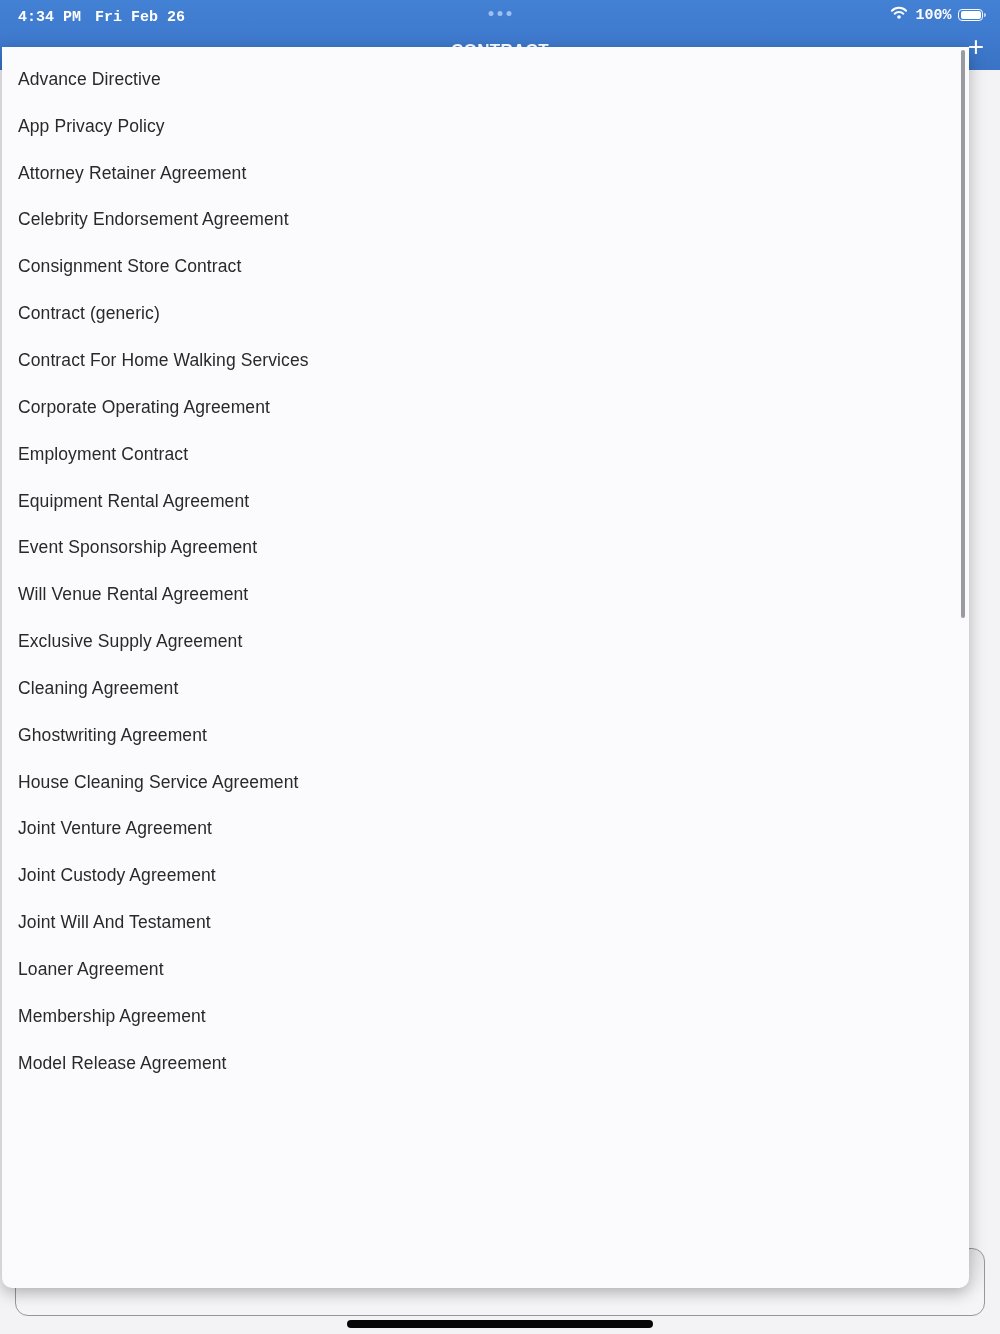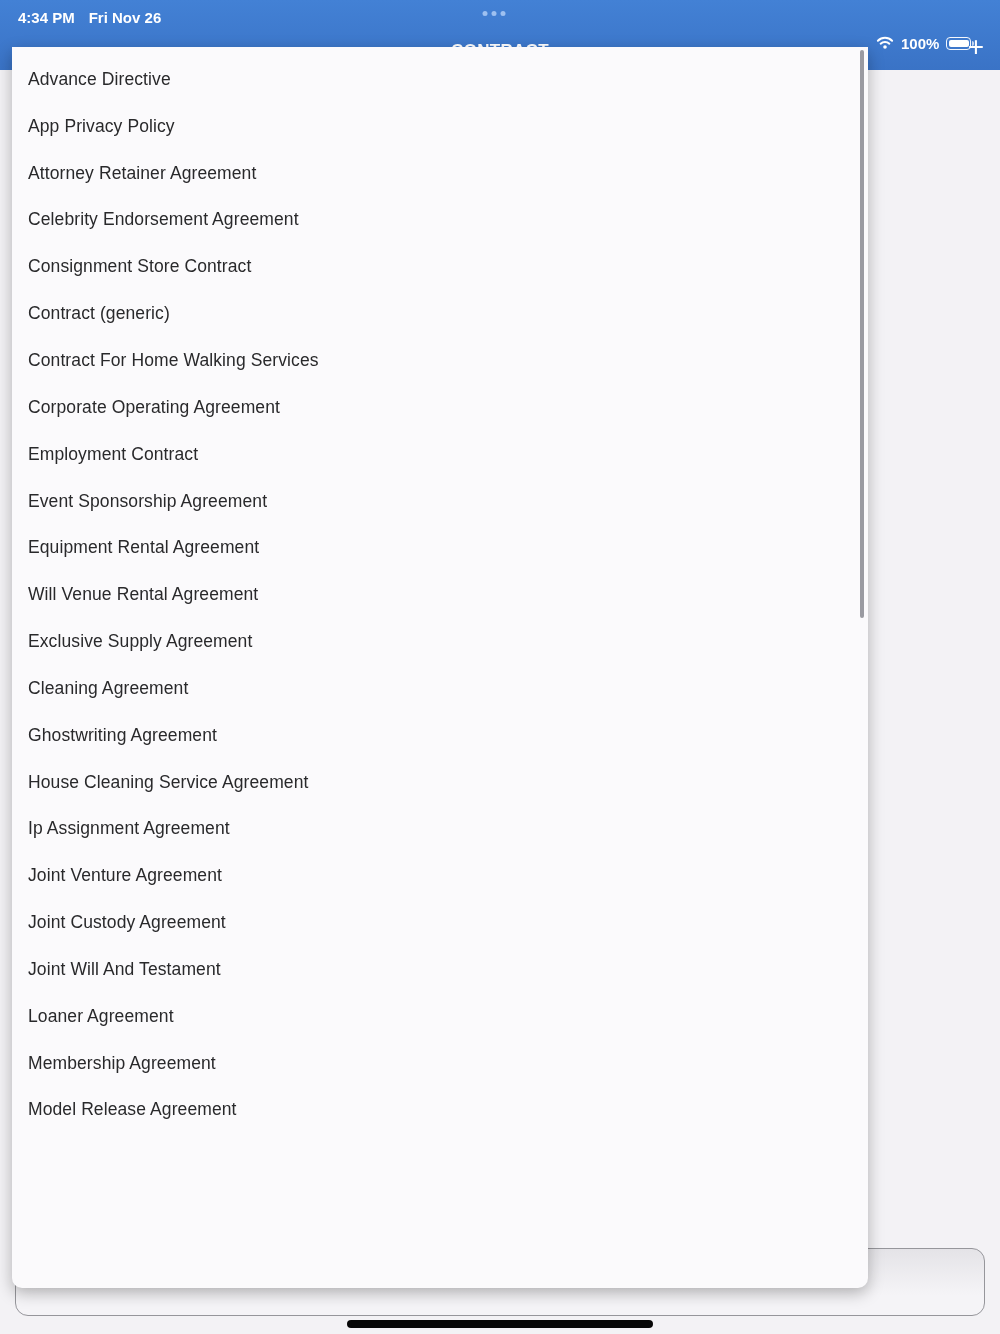--- a/index.html
+++ b/index.html
@@ -11,34 +11,35 @@
     overflow: hidden;
   }
 
   
   .header {
     position: absolute; top: 0; left: 0; right: 0; height: 70px;
     background: linear-gradient(180deg, var(--header-blue, #4381D5) 0%, var(--header-blue-dark, #3A73C6) 100%);
     z-index: 1;
   }
   .status-bar {
-    position: absolute; top: 0; left: 0; right: 12px; height: 28px;
+    position: absolute; top: 0; left: 0; right: 0; height: 28px;
     display: flex; align-items: center;
     color: #FFFFFF; font-size: 15px; font-weight: 700;
     padding: 6px 16px 0 18px;
+    font-family: Liberation Mono, monospace;
   }
   .status-left { display: flex; gap: 14px; align-items: center; }
   .status-center {
     position: absolute; left: 50%; top: 11px; transform: translateX(-50%);
     display: flex; gap: 4px; align-items: center;
   }
   .activity-dot { width: 5px; height: 5px; border-radius: 50%; background: #9DC0F0; }
   .status-right {
     position: absolute; right: 14px; top: 6px;
-    display: flex; gap: 7px; align-items: center; margin-top: 29px;
+    display: flex; gap: 7px; align-items: center;
   }
   .battery {
     position: relative; width: 25px; height: 12.5px;
     border: 1px solid rgba(255,255,255,0.95); border-radius: 4px;
   }
   .battery-fill { position: absolute; inset: 1.5px; background: #FFFFFF; border-radius: 2px; }
   .battery-nub {
     width: 1.6px; height: 4.5px; background: rgba(255,255,255,0.7);
     border-radius: 0 2px 2px 0; margin-left: 1px;
   }
@@ -47,21 +48,21 @@
     text-align: center; color: #FFFFFF; font-size: 17px; font-weight: 700;
     letter-spacing: 0.3px;
   }
   .nav-add {
     position: absolute; top: 33px; right: 16px;
     color: #FFFFFF; font-size: 28px; font-weight: 300; line-height: 28px;
   }
 
   
   .dropdown-panel {
-    position: absolute; top: 47px; left: 12px; width: 856px; height: 1241px;
+    position: absolute; top: 47px; left: 2px; width: 967px; height: 1241px;
     background: var(--overlay-bg, #FBFAFC);
     border-radius: 0 0 10px 10px;
     box-shadow: 0 5px 16px rgba(0,0,0,0.28);
     z-index: 20;
     overflow: hidden;
   }
   .dropdown-list { list-style: none; padding-top: 9px; }
   .row {
     height: 46.85px;
     display: flex; align-items: center;
@@ -91,21 +92,21 @@
     background: #070707; z-index: 30;
   }
 </style>
 </head>
 <body>
 
 <div class="header">
   <div class="status-bar">
     <div class="status-left">
       <span>4:34 PM</span>
-      <span>Fri Nov 26</span>
+      <span>Fri Feb 26</span>
     </div>
     <div class="status-center">
       <span class="activity-dot"></span>
       <span class="activity-dot"></span>
       <span class="activity-dot"></span>
     </div>
     <div class="status-right">
       <span>
         <svg width="18" height="13" viewBox="0 0 17 12">
           <path d="M1.8 4.3 a9.6 9.6 0 0 1 13.4 0" stroke="#FFFFFF" stroke-width="1.9" fill="none" stroke-linecap="round"></path>
@@ -151,42 +152,39 @@
       <li class="row">
     <span class="row-label">Contract For Home Walking Services</span>
   </li>
       <li class="row">
     <span class="row-label">Corporate Operating Agreement</span>
   </li>
       <li class="row">
     <span class="row-label">Employment Contract</span>
   </li>
       <li class="row">
+    <span class="row-label">Equipment Rental Agreement</span>
+  </li>
+      <li class="row">
     <span class="row-label">Event Sponsorship Agreement</span>
   </li>
       <li class="row">
-    <span class="row-label">Equipment Rental Agreement</span>
-  </li>
-      <li class="row">
     <span class="row-label">Will Venue Rental Agreement</span>
   </li>
       <li class="row">
     <span class="row-label">Exclusive Supply Agreement</span>
   </li>
       <li class="row">
     <span class="row-label">Cleaning Agreement</span>
   </li>
       <li class="row">
     <span class="row-label">Ghostwriting Agreement</span>
   </li>
       <li class="row">
     <span class="row-label">House Cleaning Service Agreement</span>
-  </li>
-      <li class="row">
-    <span class="row-label">Ip Assignment Agreement</span>
   </li>
       <li class="row">
     <span class="row-label">Joint Venture Agreement</span>
   </li>
       <li class="row">
     <span class="row-label">Joint Custody Agreement</span>
   </li>
       <li class="row">
     <span class="row-label">Joint Will And Testament</span>
   </li>

